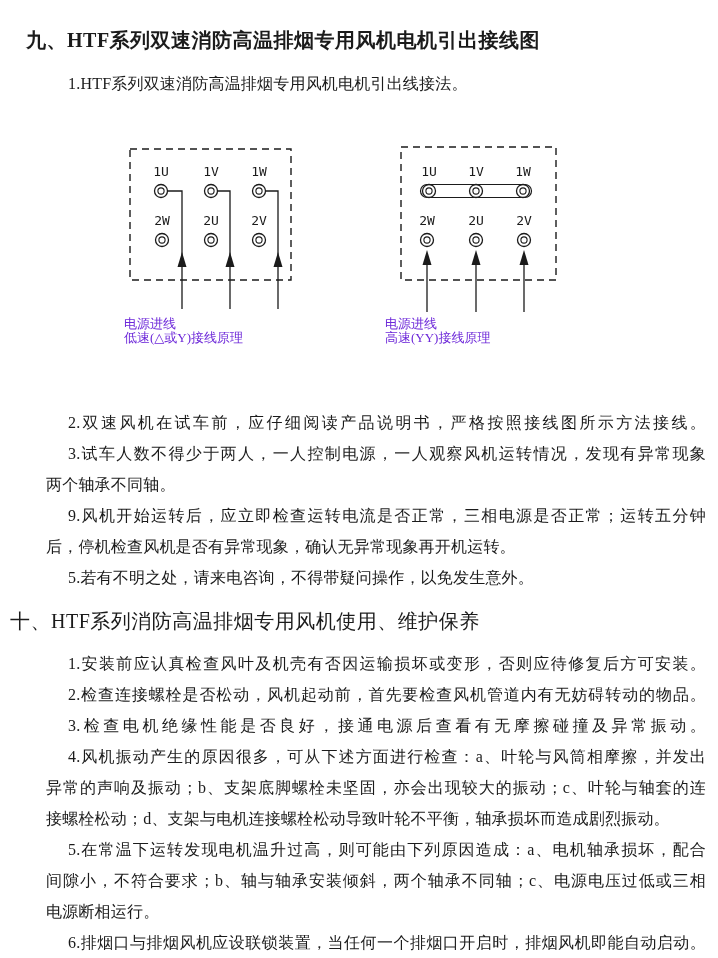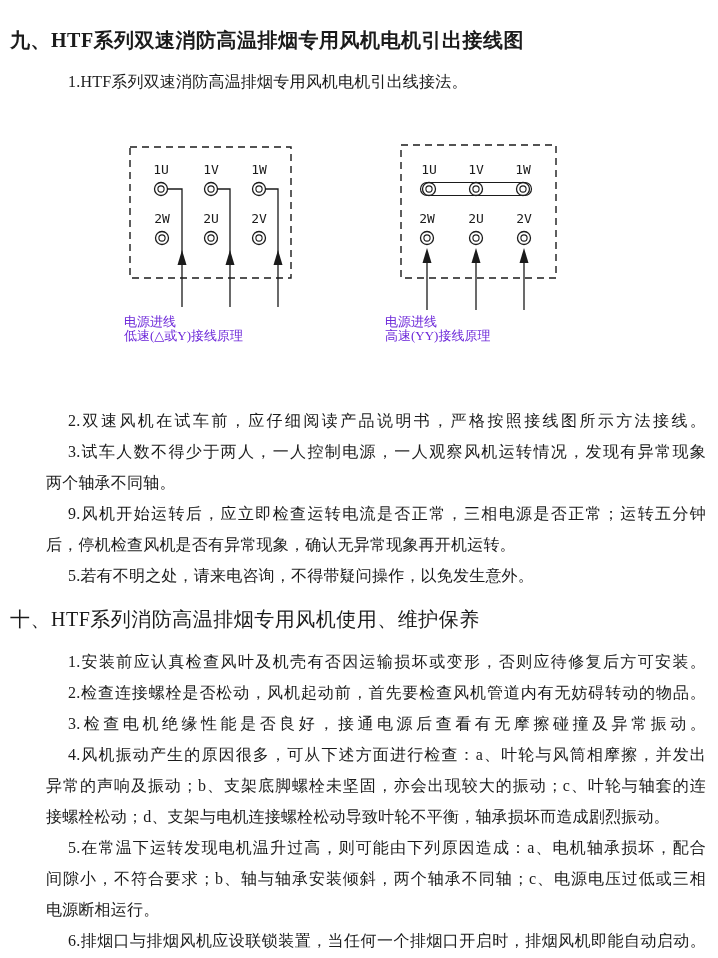--- a/index.html
+++ b/index.html
@@ -6,21 +6,21 @@
   body{
     width:718px;height:958px;
     background:#ffffff;
     color:#1b1b1b;
     font-family:"Liberation Serif","DejaVu Serif",serif;
     position:relative;
     overflow:hidden;
   }
   .h-sec{
     font-size:20px;font-weight:bold;line-height:24px;
-    padding:28px 0 0 10px;margin:0;letter-spacing:0.5px;
+    padding:12px 0 0 10px;margin:16px;letter-spacing:0.5px;
   }
   .h-sec2{
     font-size:20px;font-weight:normal;line-height:24px;
     padding:16px 0 0 10px;margin:0;letter-spacing:0.5px;
   }
   .text-body{padding:0 12px 0 46px;}
   .line{
     font-size:16px;line-height:31px;height:31px;
     letter-spacing:0.2px;
     text-align:justify;text-align-last:justify;

